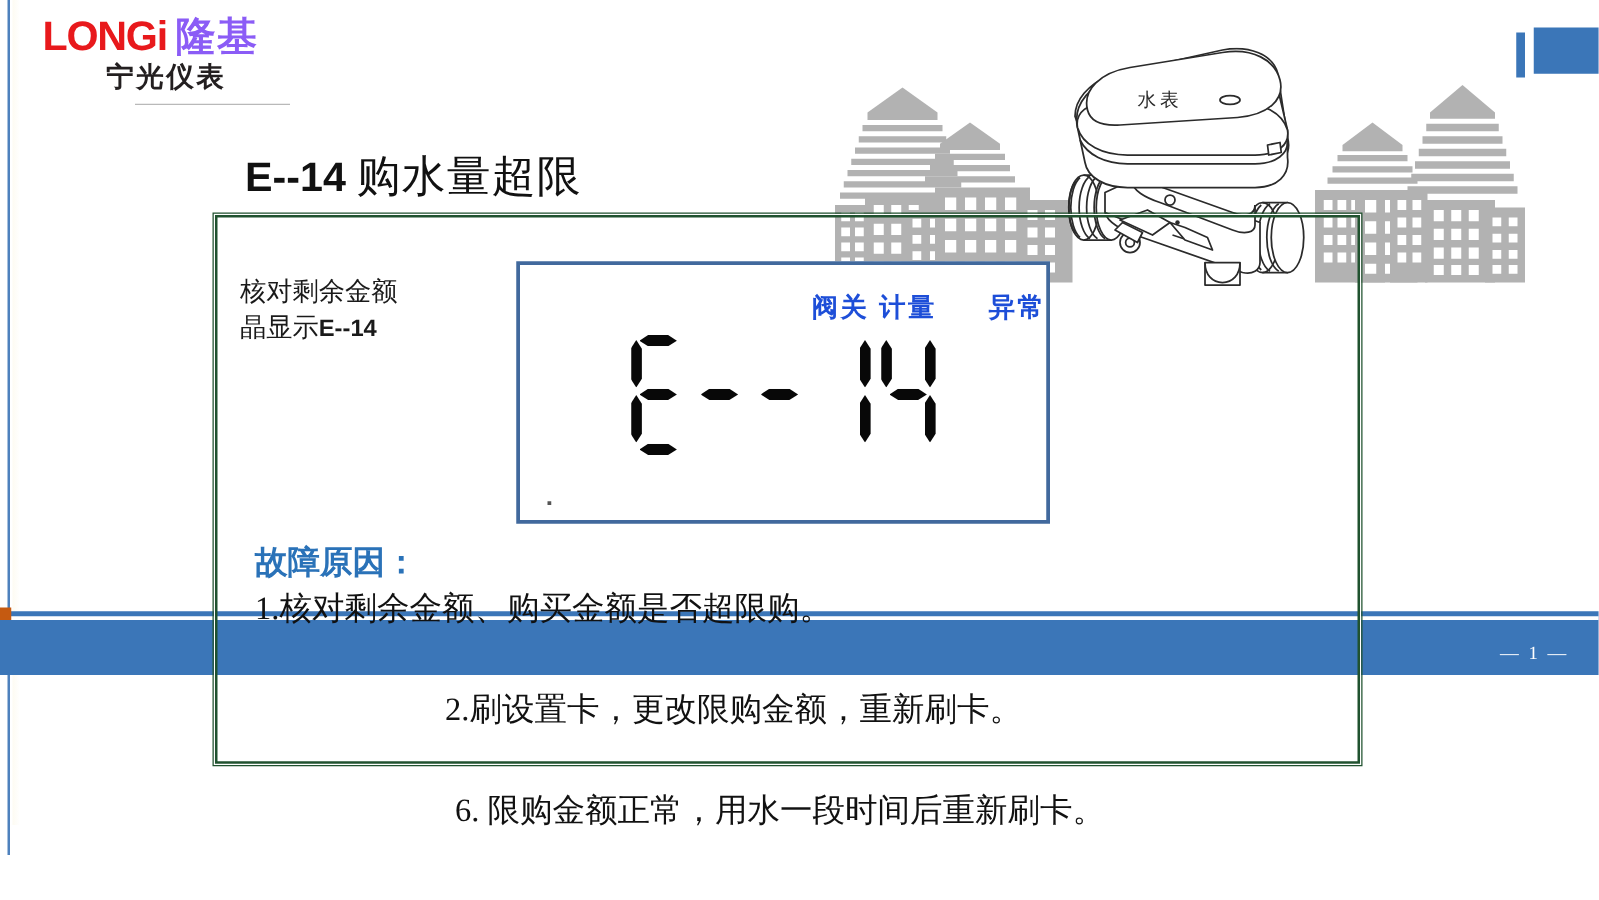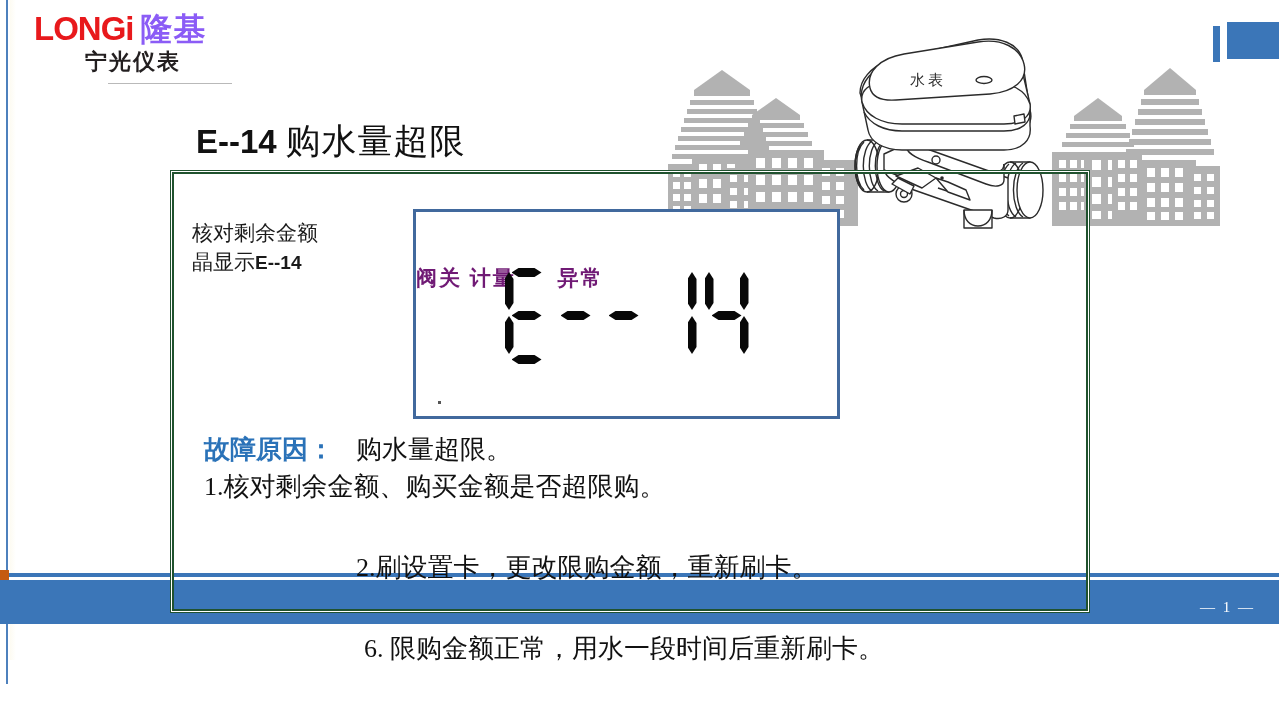--- a/index.html
+++ b/index.html
@@ -4,21 +4,21 @@
 <style>
   * { box-sizing: border-box; margin: 0; padding: 0; }
   html, body {
     width: 1279px; height: 720px;
     font-family: "Liberation Sans", "DejaVu Sans", sans-serif;
     background: #ffffff;
     overflow: hidden;
   }
   #slide {
     position: relative;
-    width: 1279px; height: 624px;
+    width: 1279px; height: 540px;
     background: #ffffff;
   }
 
   
   .left-rule {
     position: absolute;
     left: 6px; top: 0; width: 2px; height: 684px;
     background: #4e81bd;
   }
   .left-rule-soft {
@@ -157,26 +157,25 @@
     position: absolute;
     left: 413px; top: 209px;
     width: 427px; height: 210px;
     border: 3px solid #41699d;
     background: #ffffff;
     z-index: 4;
   }
   .lcd-status {
     position: absolute;
     left: 0; right: 0; top: 20px;
-    text-align: left;
+    text-align: right;
     font-size: 21px;
     font-weight: bold;
-    color: #701a75;
+    color: #1d4ed8;
     letter-spacing: 2px;
-    margin-top: 32px;
   }
   .lcd-status .gap { display: inline-block; width: 26px; }
   .lcd-digits {
     position: absolute;
     left: 0; right: 0; top: 56px;
     display: flex;
     justify-content: center;
     align-items: center;
     gap: 4px;
   }
@@ -580,21 +579,20 @@
           <i class="v c"></i>
       </span>
     </div>
 
     <div class="lcd-dot"></div>
   </div>
 
   <div class="info">
     <div class="info-row">
       <span class="info-key">故障原因：</span>
-      <span class="info-val">购水量超限。</span>
     </div>
     <div class="info-row">
       <span class="info-val">1.核对剩余金额、购买金额是否超限购。</span>
     </div>
     <div class="info-sub">2.刷设置卡，更改限购金额，重新刷卡。</div>
     <div class="info-sub indent">6. 限购金额正常，用水一段时间后重新刷卡。</div>
   </div>
 
   <div class="footer-line-top"></div>
   <div class="footer-tick"></div>

